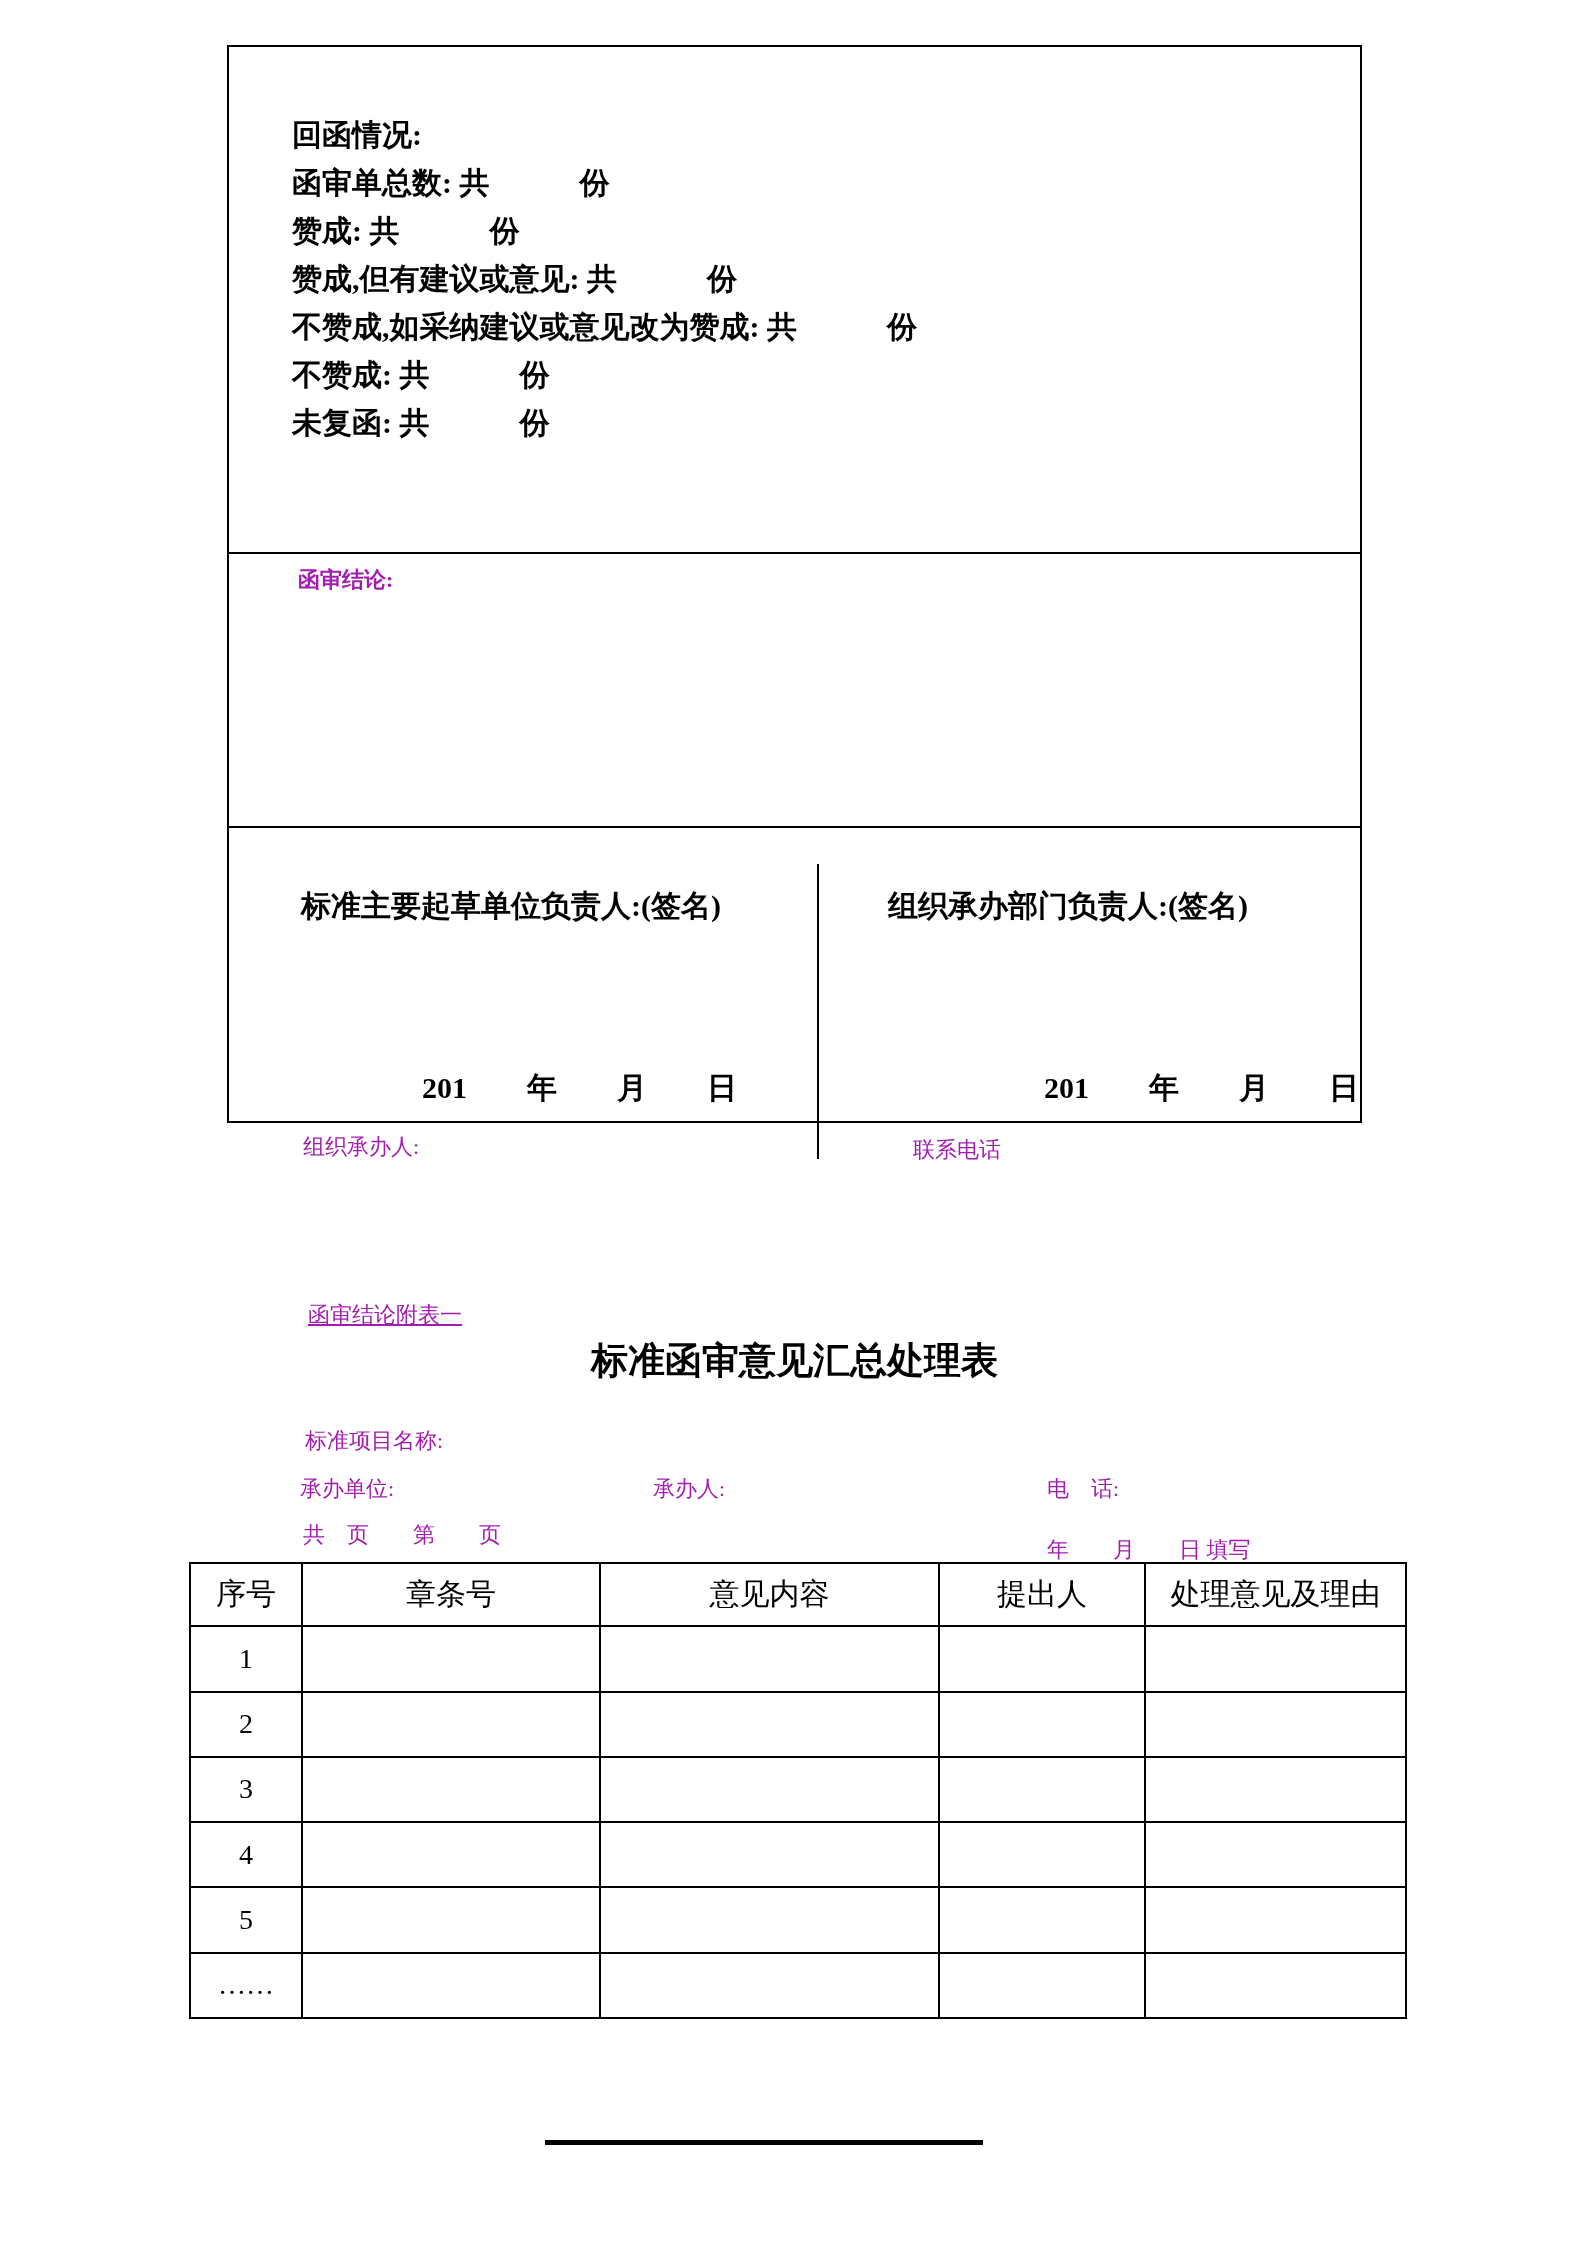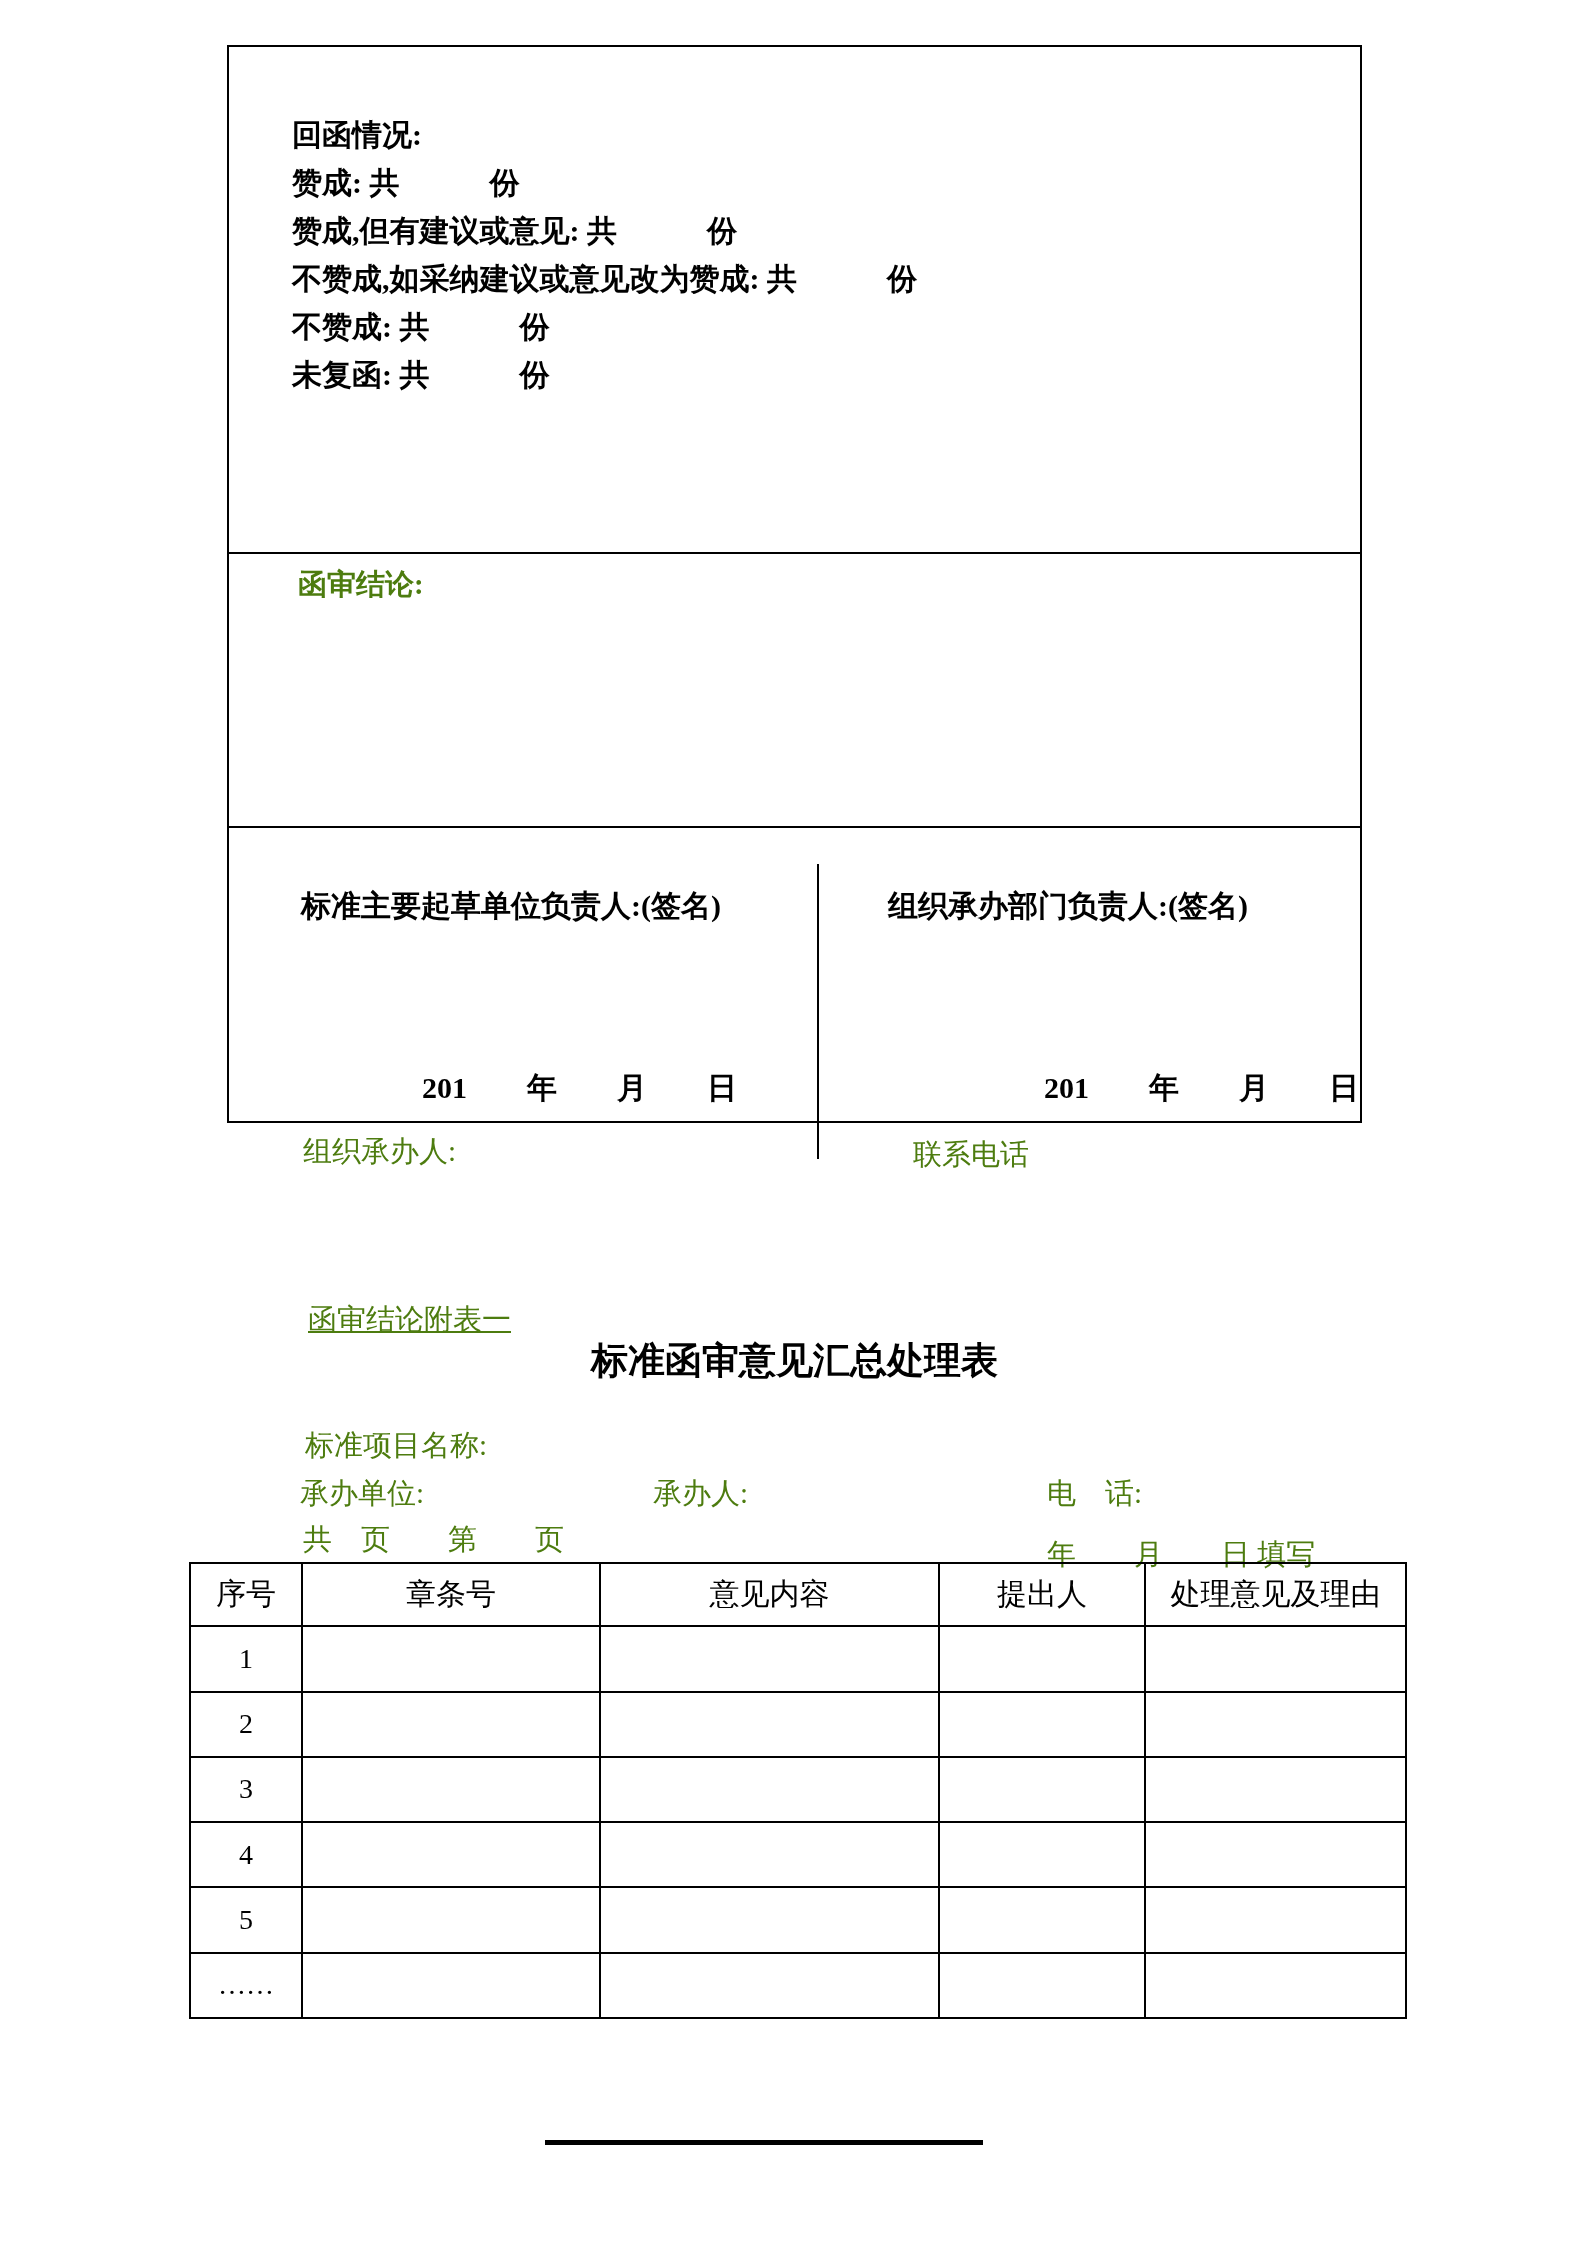--- a/index.html
+++ b/index.html
@@ -6,21 +6,21 @@
   html, body { background: #ffffff; }
   body {
     position: relative;
     width: 1587px;
     height: 2245px;
     font-family: "Liberation Serif", serif;
     color: #000;
     overflow: hidden;
   }
   .abs { position: absolute; }
-  .txt { font-size: 29px; white-space: pre; color: #4d7c0f; }
+  .txt { font-size: 22px; white-space: pre; color: #a21caf; }
 
   
   .top-table {
     left: 227px; top: 45px;
     width: 1135px; height: 1078px;
     border: 2px solid #000;
     font-weight: bold;
   }
   .sec-reply {
     left: 0; top: 0; width: 100%; height: 507px;
@@ -100,20 +100,21 @@
     background: #000;
   }
 </style>
 </head>
 <body>
 
 <div class="abs top-table">
 
   <div class="abs sec-reply">
     <div class="line">回函情况:</div>
+    <div class="line">函审单总数: 共　　　份</div>
     <div class="line">赞成: 共　　　份</div>
     <div class="line">赞成,但有建议或意见: 共　　　份</div>
     <div class="line">不赞成,如采纳建议或意见改为赞成: 共　　　份</div>
     <div class="line">不赞成: 共　　　份</div>
     <div class="line">未复函: 共　　　份</div>
   </div>
 
   <div class="abs sec-conclusion">
     <span class="txt">函审结论:</span>
   </div>

